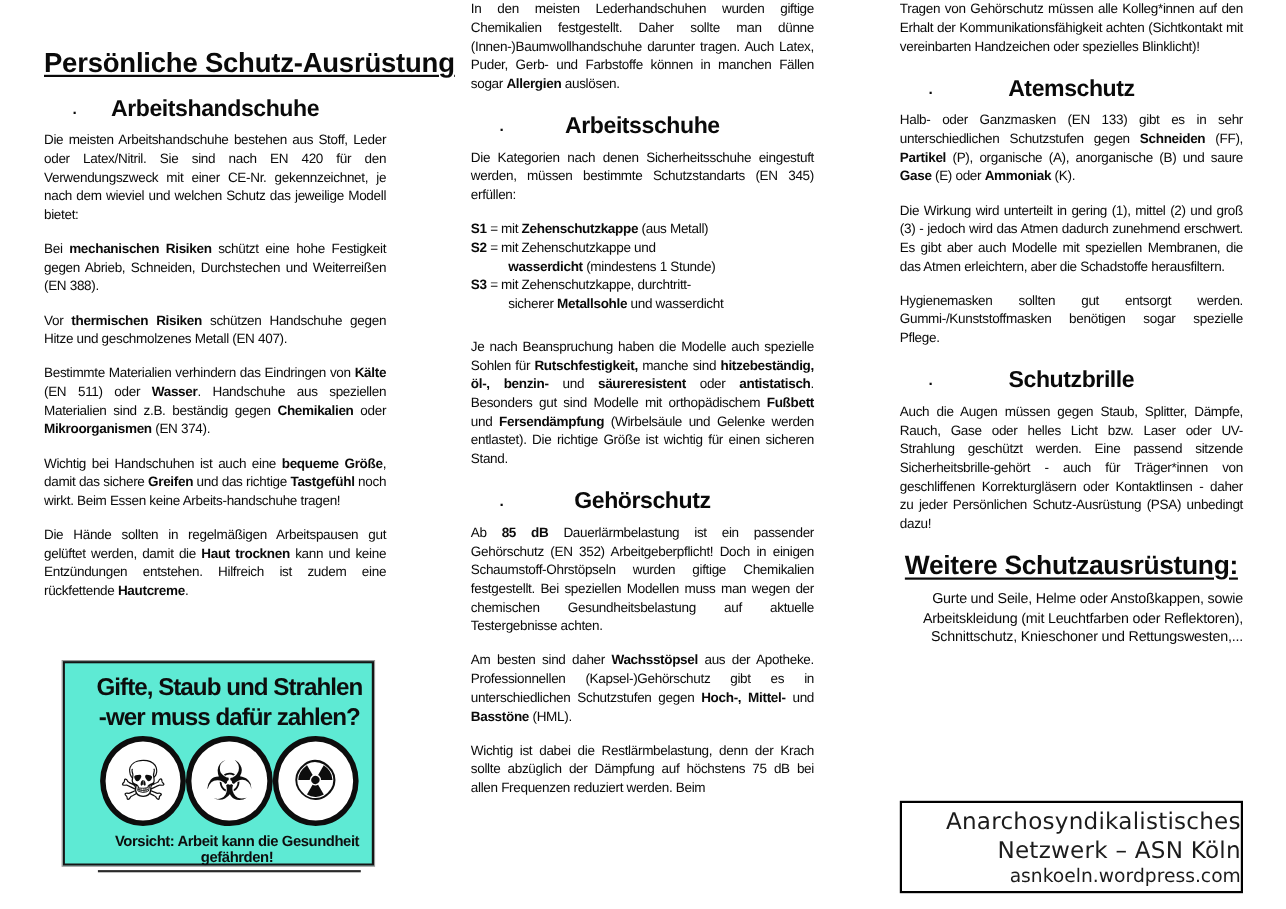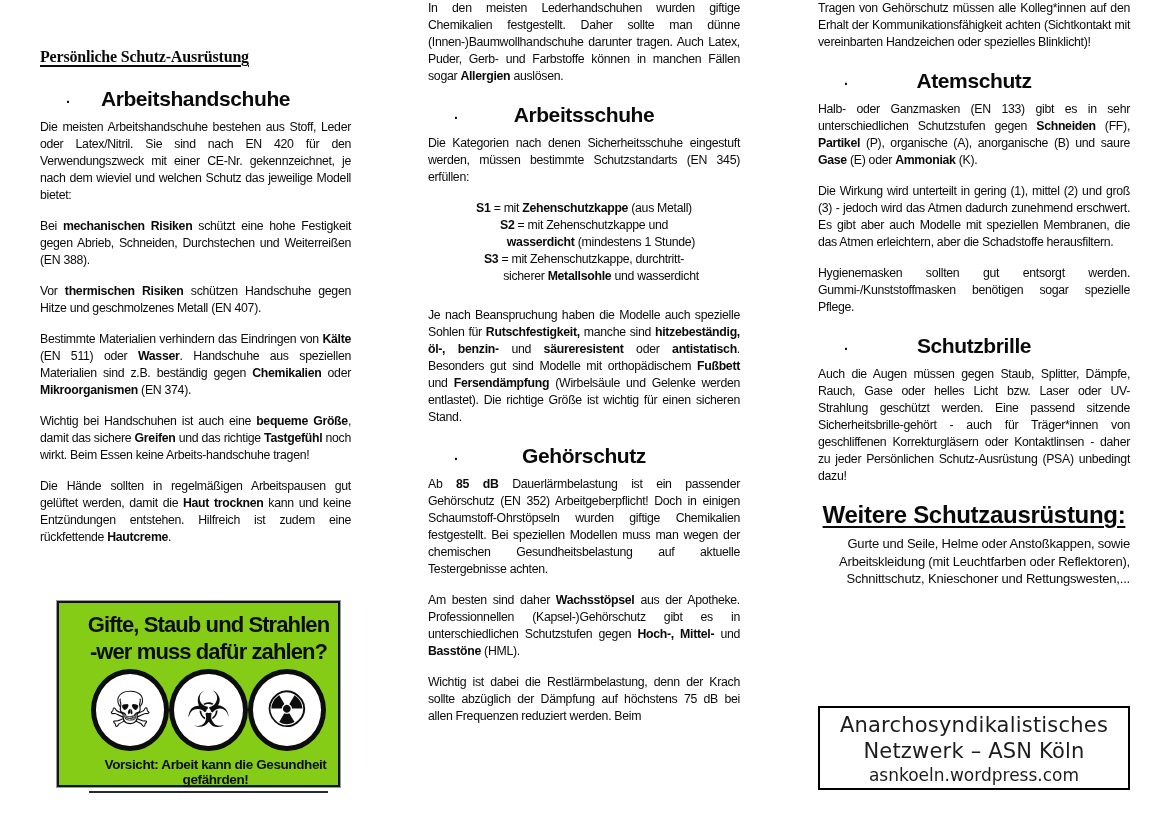--- a/index.html
+++ b/index.html
@@ -14,61 +14,61 @@
   .col{position:absolute;top:0;font-size:12.3px;line-height:17px;letter-spacing:-0.3px;}
   .col1{left:40px;width:311px;}
   .col2{left:428px;width:312px;}
   .col3{left:818px;width:312px;}
 
   .blk{margin:0 0 14px;}
   .para{text-align:justify;}
   .b{font-weight:bold;}
 
   .title{
-    margin:45px 0 14px;font-size:16px;line-height:24px;font-weight:bold;
+    margin:45px 0 14px;font-size:25px;line-height:24px;font-weight:bold;
     letter-spacing:-0.2px;text-decoration:underline;
-    text-decoration-thickness:2px;text-underline-offset:3px;white-space:nowrap;font-family:Liberation Serif, serif;
+    text-decoration-thickness:2px;text-underline-offset:3px;white-space:nowrap;
   }
   .heading{
     position:relative;text-align:center;font-size:21px;line-height:24px;
     font-weight:bold;letter-spacing:-0.4px;margin:18px 0 8px;
   }
   .heading .bullet{position:absolute;left:26px;top:3px;font-size:14px;font-weight:bold;}
   .heading2{
     text-align:center;font-size:24px;line-height:24px;font-weight:bold;
     letter-spacing:-0.3px;margin:18px 0 8px;text-decoration:underline;
     text-decoration-thickness:2px;text-underline-offset:3px;
   }
   .para-center{text-align:right;font-size:13px;line-height:17.5px;letter-spacing:-0.2px;}
 
-  .listline{margin:0;text-align:center;}
+  .listline{margin:0;text-align:left;}
   .listline.indent{padding-left:34px;}
   .listline + .para{margin-top:22px;}
 
   
   .imagebox{
     position:absolute;left:57px;top:601px;width:283px;height:186px;
     box-sizing:border-box;border:2px solid #151515;outline:1px solid #9a9a9a;
-    background:#84cc16;text-align:center;padding-top:8px;padding-left:20px;
+    background:#5eead4;text-align:center;padding-top:8px;padding-left:20px;
   }
   .ib-title{font-size:22px;line-height:27px;font-weight:bold;letter-spacing:-0.9px;color:#0d0d0d;}
   .ib-symbols{display:flex;justify-content:space-between;padding:4px 12px 0;}
   .sym{
     width:82px;height:82px;box-sizing:border-box;border:5px solid #0d0d0d;border-radius:50%;
     display:flex;align-items:center;justify-content:center;background:#fff;
   }
   .sym span{font-size:50px;line-height:1;color:#0d0d0d;font-family:"DejaVu Sans",sans-serif;}
   .ib-caption{font-size:13.5px;font-weight:bold;letter-spacing:-0.4px;margin-top:6px;color:#0d0d0d;margin-left:14px;}
   .ib-line{height:2px;background:#2a2a2a;margin:4px 10px 0;}
 
   
   .asnbox{
-    position:absolute;left:818px;top:706px;width:312px;height:84px;
+    position:absolute;left:818px;top:728px;width:312px;height:84px;
     box-sizing:border-box;border:2px solid #000;background:#fff;
-    text-align:center;font-family:"DejaVu Sans",sans-serif;padding-top:4px;
+    text-align:right;font-family:"DejaVu Sans",sans-serif;padding-top:4px;
   }
   .asn-l1{font-size:21px;line-height:26px;color:#1c1c1c;letter-spacing:0.2px;}
   .asn-url{font-size:17px;line-height:22px;color:#1c1c1c;}
 </style>
 </head>
 <body>
 
 <div class="page">
   <div class="col col1">
       <div class="blk title">Persönliche Schutz-Ausrüstung</div>

